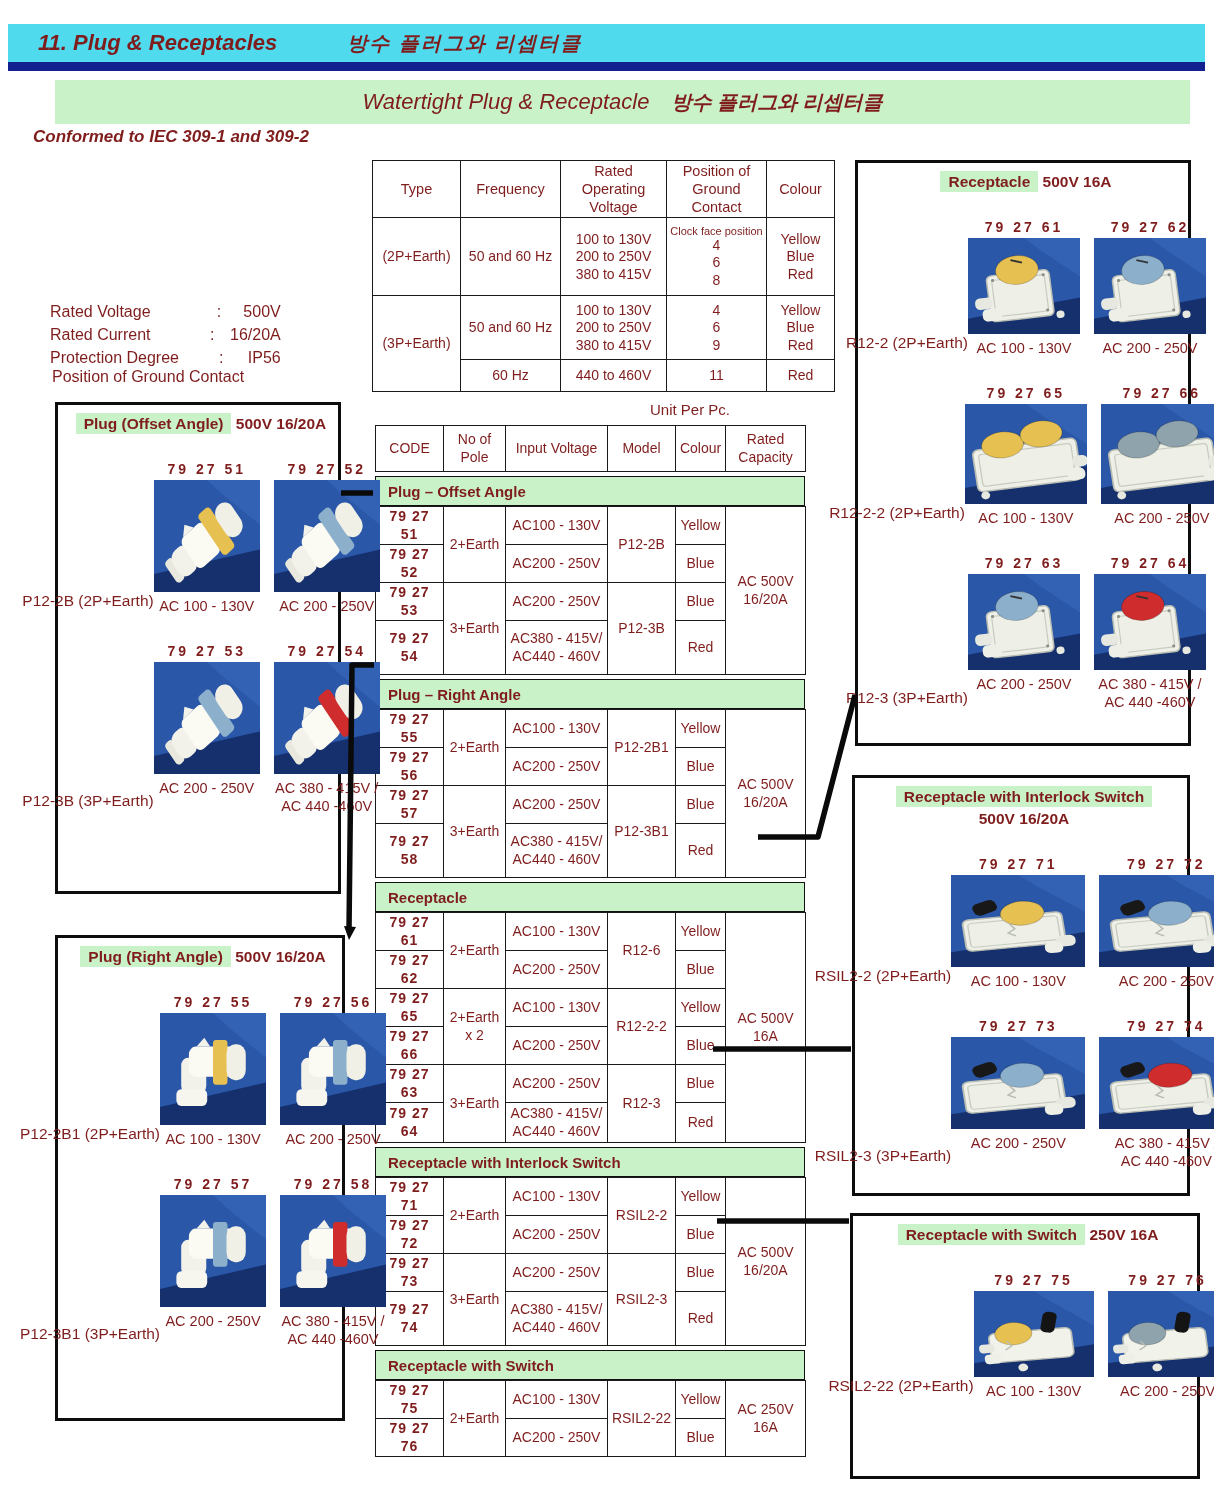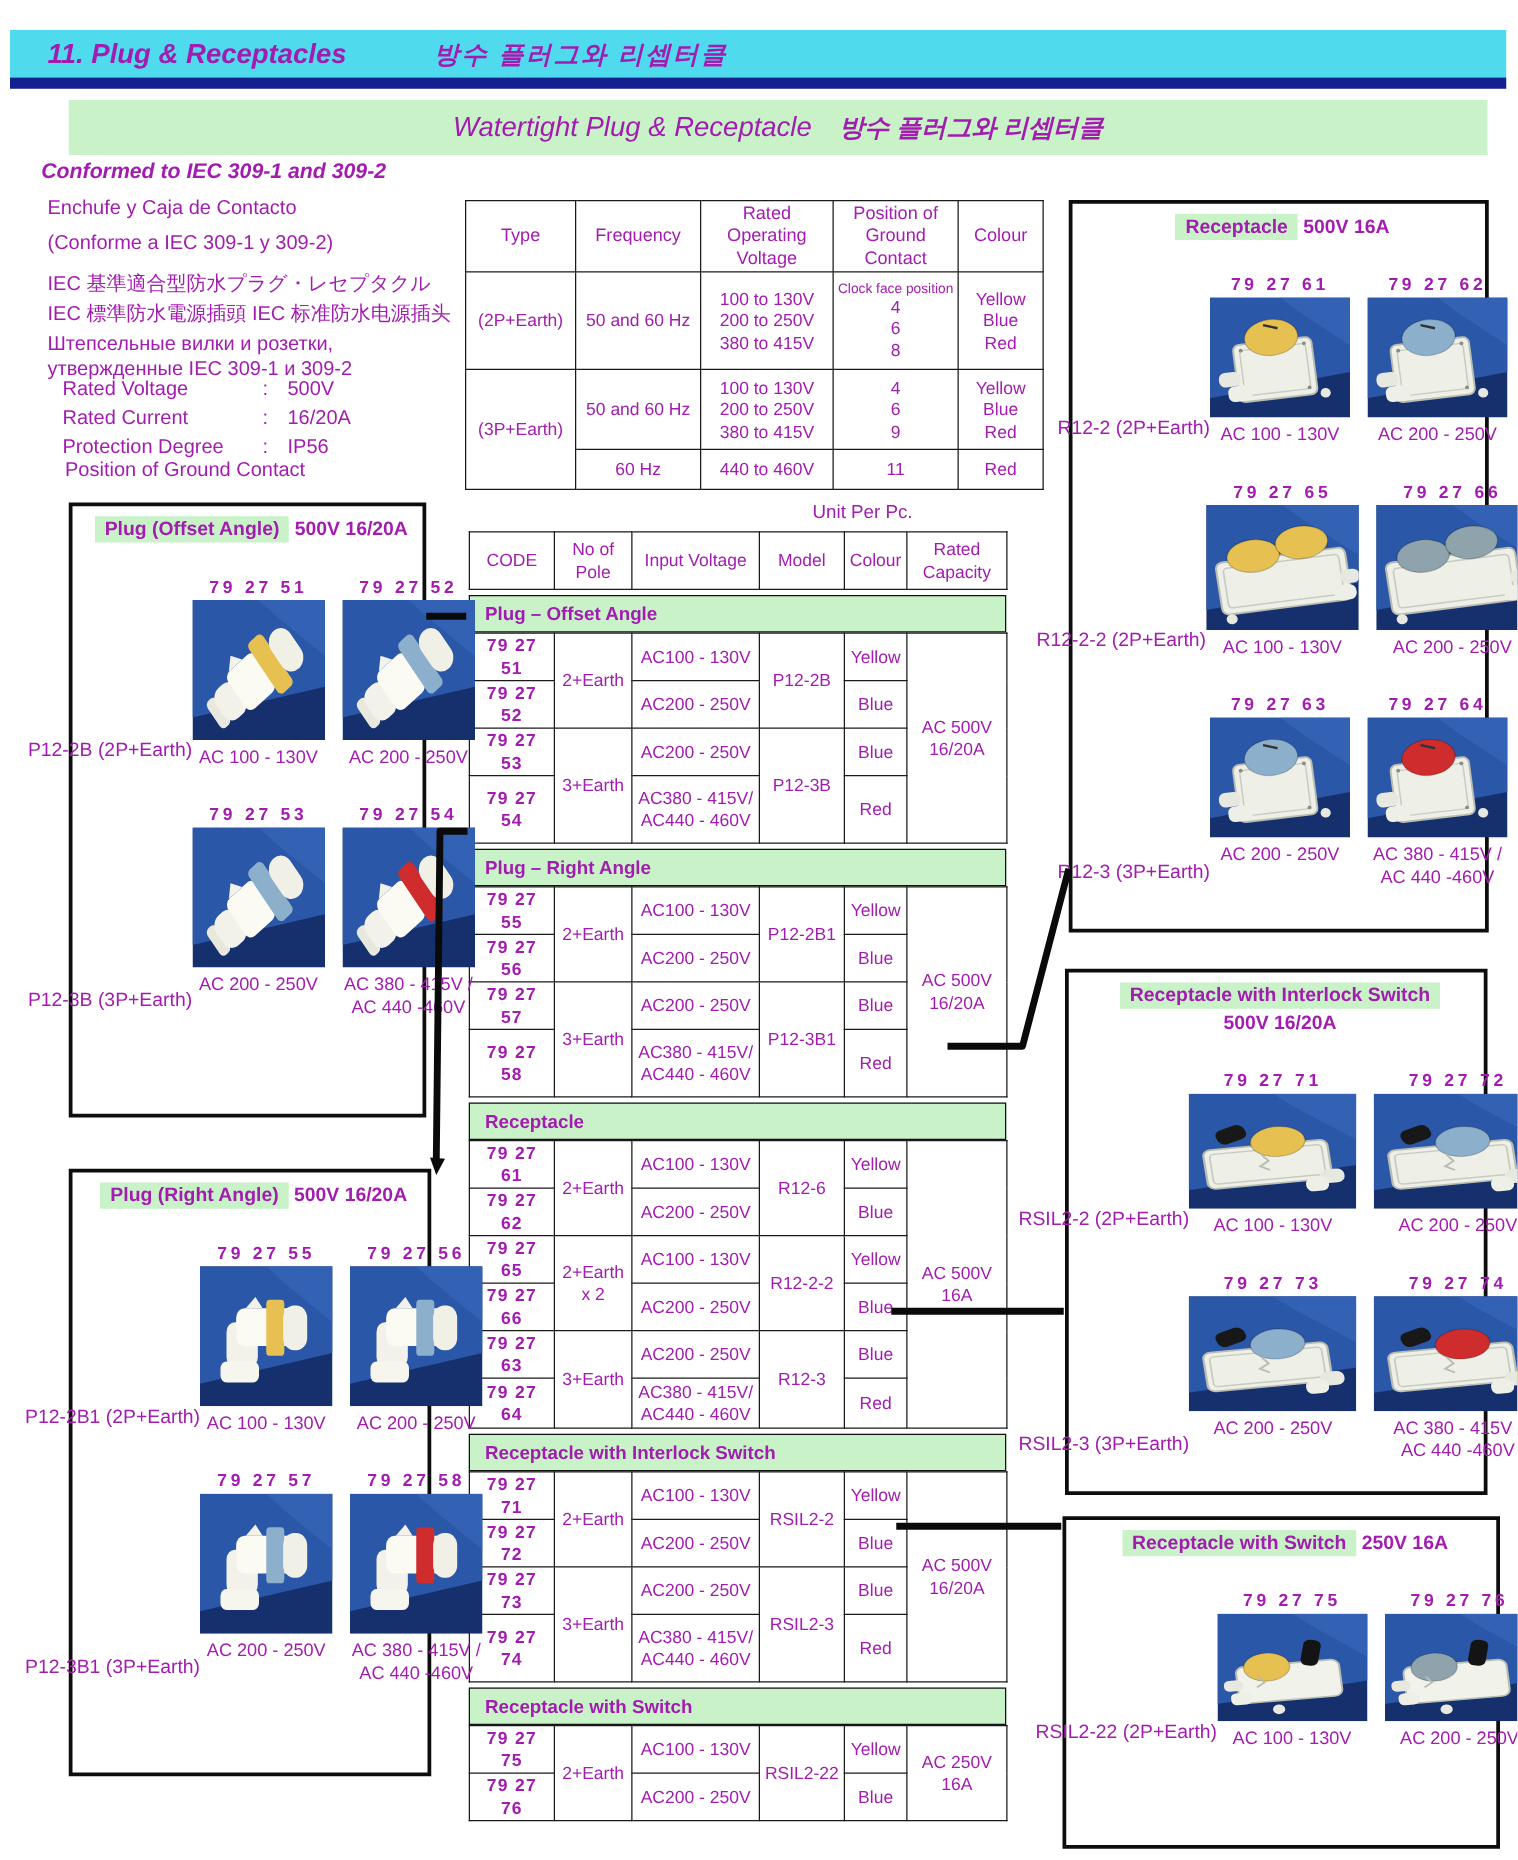--- a/index.html
+++ b/index.html
@@ -1,36 +1,36 @@
 <!DOCTYPE html>
 <html><head>
 <meta charset="utf-8">
 <style>
   html,body{margin:0;padding:0;background:#ffffff;}
   #page{position:relative;width:1214px;height:1488px;background:#ffffff;overflow:hidden;
-        font-family:"Liberation Sans",sans-serif;color:#a21caf;}
+        font-family:"Liberation Sans",sans-serif;color:#7f1d1d;}
   .abs{position:absolute;}
 
   
   #band-cyan{left:8px;top:24px;width:1197px;height:38px;background:#4fdaee;
              display:flex;align-items:center;gap:70px;padding-left:30px;box-sizing:border-box;}
   #band-cyan .en{font-size:22px;font-weight:bold;font-style:italic;}
   #band-cyan .ko{font-size:20px;font-weight:bold;font-style:italic;letter-spacing:2px;}
   #band-navy{left:8px;top:62px;width:1197px;height:9px;background:#12218f;}
   #banner-green{left:55px;top:80px;width:1135px;height:44px;background:#c9f2c9;
                 display:flex;align-items:center;justify-content:center;gap:22px;}
   #banner-green .en{font-size:22px;font-weight:normal;font-style:italic;}
   #banner-green .ko{font-size:20px;font-weight:bold;font-style:italic;}
   #conformance{left:33px;top:127px;font-size:17px;font-weight:bold;font-style:italic;}
 
   #intro{left:38px;top:158px;font-size:16px;}
   #intro .il{white-space:nowrap;}
 
   #specs{left:50px;top:303px;font-size:16px;}
-  .spec-row{display:flex;margin-bottom:5px;}
+  .spec-row{display:flex;margin-bottom:5px;justify-content:space-between;}
   .spec-label{width:160px;}
   .spec-colon{width:20px;}
   #ground-note{left:52px;top:368px;font-size:16px;}
   #unit-note{left:650px;top:401px;width:155px;font-size:15px;}
 
   
   table.grid,table.mtable{border-collapse:collapse;table-layout:fixed;}
   table.grid td,table.grid th,table.mtable td,table.mtable th{
     border:1.6px solid #1a1a1a;padding:1px 3px;text-align:center;vertical-align:middle;
     font-size:14px;font-weight:normal;line-height:1.25;overflow:hidden;}
@@ -68,28 +68,20 @@
   <div class="abs" id="band-cyan">
     <span class="en">11. Plug &amp; Receptacles</span>
     <span class="ko">방수  플러그와 리셉터클</span>
   </div>
   <div class="abs" id="band-navy"></div>
   <div class="abs" id="banner-green">
     <span class="en">Watertight Plug &amp; Receptacle</span>
     <span class="ko">방수 플러그와 리셉터클</span>
   </div>
   <div class="abs" id="conformance">Conformed to IEC 309-1 and 309-2</div>
-  <div class="abs" id="intro">
-      <div class="il" style="margin-bottom:10px">Enchufe y Caja de Contacto</div>
-      <div class="il" style="margin-bottom:13px">(Conforme a IEC 309-1 y 309-2)</div>
-      <div class="il" style="margin-bottom:3px">IEC 基準適合型防水プラグ・レセプタクル</div>
-      <div class="il" style="margin-bottom:5px">IEC 標準防水電源插頭 IEC 标准防水电源插头</div>
-      <div class="il" style="margin-bottom:2px">Штепсельные вилки и розетки,</div>
-      <div class="il" style="margin-bottom:0px">утвержденные IEC 309-1 и 309-2</div>
-    </div>
   <div class="abs" id="specs">
       <div class="spec-row">
      <span class="spec-label">Rated Voltage</span>
      <span class="spec-colon">:</span>
      <span>500V</span>
       </div>
       <div class="spec-row">
      <span class="spec-label">Rated Current</span>
      <span class="spec-colon">:</span>
      <span>16/20A</span>

